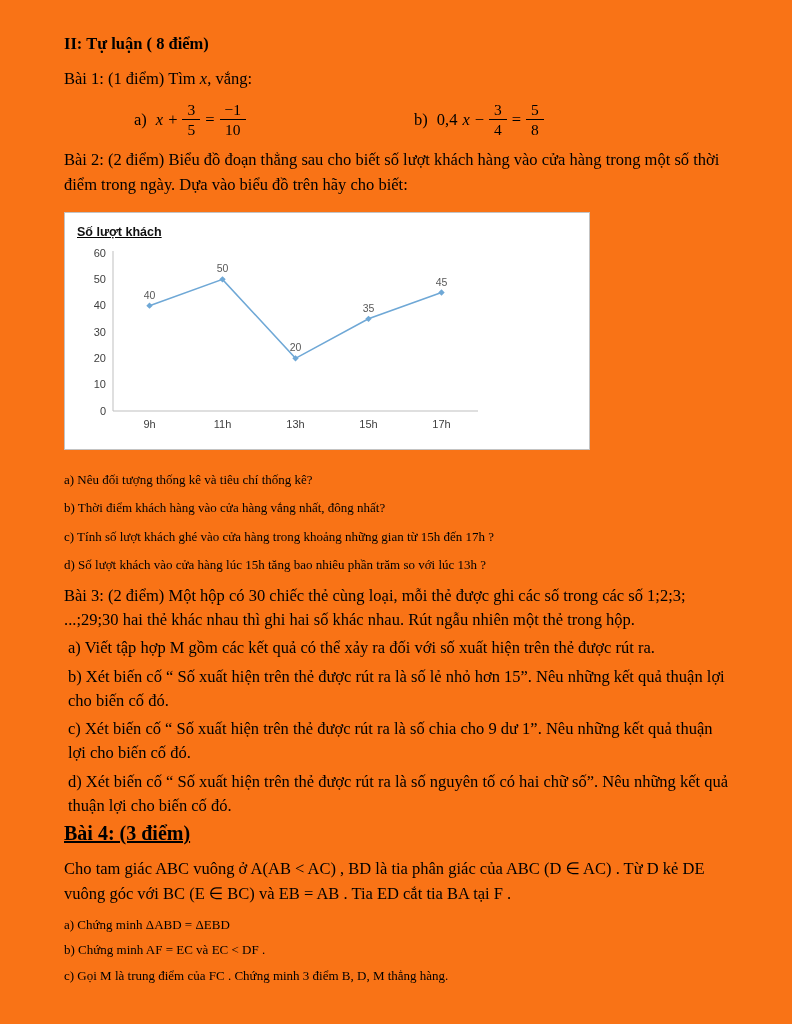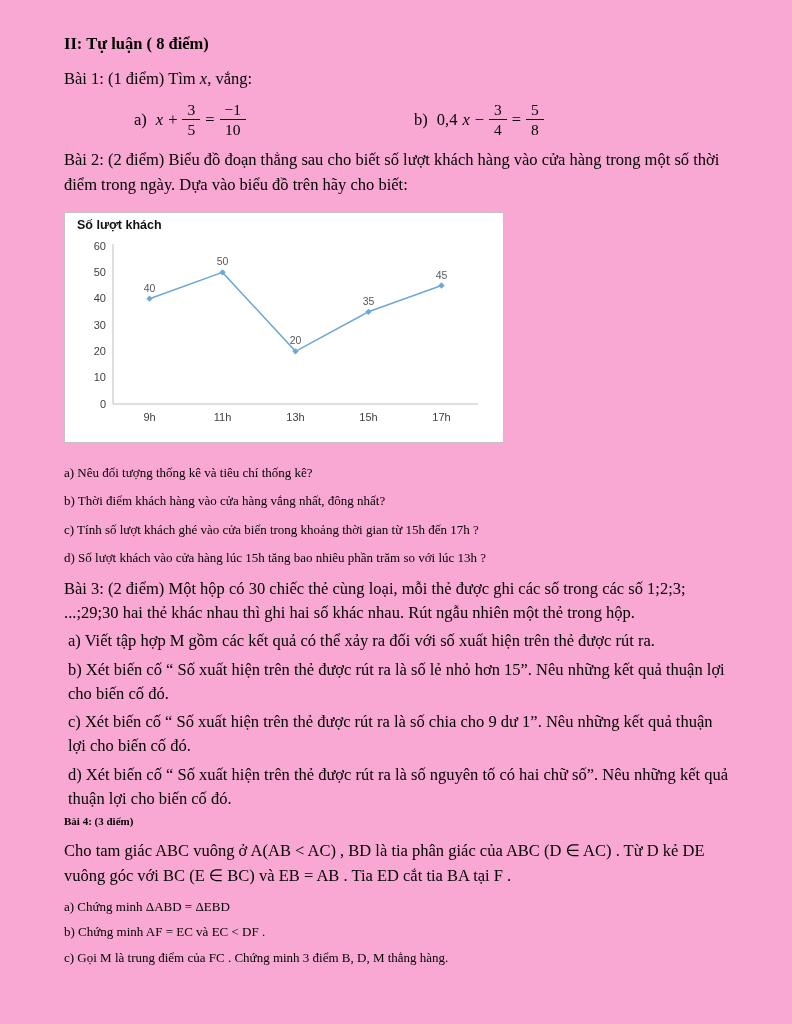--- a/index.html
+++ b/index.html
@@ -2,49 +2,49 @@
 <html><head>
 <meta charset="utf-8">
 <style>
   * { margin:0; padding:0; box-sizing:border-box; }
   html,body { background:#ffffff; }
   body {
     width:792px; height:1024px; overflow:hidden;
     font-family:"Liberation Serif", serif;
     color:#000;
   }
-  .page { width:792px; height:1024px; padding:34px 56px 16px 64px; background:#f9a8d4; }
+  .page { width:792px; height:1024px; padding:34px 56px 16px 64px; background:#f97316; }
 
   .section-title { font-weight:bold; font-size:16.5px; margin-bottom:13px; }
   .para { font-size:16.5px; line-height:1.5; }
   .bold { font-weight:normal; }
   .mvar { font-style:italic; }
 
   
   .eq-row { display:flex; align-items:center; margin:9px 0 10px 0; font-size:16.5px; }
   .eq { display:inline-flex; align-items:center; gap:5px; }
   .eq-a { margin-left:70px; }
   .eq-b { margin-left:168px; }
   .qlabel { margin-right:4px; }
   .frac { display:inline-block; text-align:center; line-height:1.12; font-size:15.5px; }
   .frac .num { display:block; border-bottom:1.2px solid #000; padding:0 5px 1px 5px; }
   .frac .den { display:block; padding-top:1px; }
 
   
-  .chart-box { width:440px; border:1px solid #c3c3c3; margin:14px 0 20px 0; padding:5px 6px 4px 12px; background:#fff; }
+  .chart-box { width:526px; border:1px solid #c3c3c3; margin:14px 0 20px 0; padding:12px 6px 4px 12px; background:#fff;text-decoration:underline; }
   .chart-title { font-family:"Liberation Sans", sans-serif; font-weight:bold; font-size:12.5px; color:#111; margin-bottom:2px; }
   .chart-box svg text { font-family:"Liberation Sans", sans-serif; }
   .chart-box svg .tick { font-size:11px; }
   .chart-box svg .dlabel { font-size:10.5px; }
 
   .qlist { font-size:13px; line-height:1.5; }
   .qlist .q { margin-bottom:9px; }
   .block3 { font-size:16.5px; line-height:1.47; margin-bottom:4px; }
   .block3 .q { margin:4px; }
-  .bai4-heading { font-weight:bold; font-size:11px; margin:2px 0 12px 0; }
+  .bai4-heading { font-weight:bold; font-size:20px; margin:2px 0 12px 0;text-decoration:underline; }
   .bai4-intro { margin-bottom:8px; }
   .qlist4 .q { margin-bottom:6px; }
 </style>
 </head>
 <body>
 
 <div class="page">
 
   <div class="section-title">II: Tự luận  ( 8 điểm)</div>
 
@@ -111,21 +111,21 @@
         <path fill="#6fa8d6" d="M291.5 74.63333333333333 L294.7 77.83333333333333 L291.5 81.03333333333333 L288.3 77.83333333333333 Z"></path>
         <text class="dlabel" fill="#595959" x="291.5" y="70.83333333333333" text-anchor="middle">35</text>
         <path fill="#6fa8d6" d="M364.5 48.3 L367.7 51.5 L364.5 54.7 L361.3 51.5 Z"></path>
         <text class="dlabel" fill="#595959" x="364.5" y="44.5" text-anchor="middle">45</text>
       </svg>
   </div>
 
   <div class="qlist">
     <div class="q">a) Nêu đối tượng thống kê và tiêu chí thống kê?</div>
     <div class="q">b) Thời điểm khách hàng vào cửa hàng vắng nhất, đông nhất?</div>
-    <div class="q">c) Tính số lượt khách ghé vào cửa biến trong khoảng thời gian từ 15h đến 17h ?</div>
+    <div class="q">c) Tính số lượt khách ghé vào cửa hàng trong khoảng những gian từ 15h đến 17h ?</div>
     <div class="q">d) Số lượt khách vào cửa hàng lúc 15h tăng bao nhiêu phần trăm so với lúc 13h ?</div>
   </div>
 
   <div class="block3">
     <div><span class="bold">Bài 3: (2 điểm) </span><span>Một hộp có 30 chiếc thẻ cùng loại, mỗi thẻ được ghi các số trong các số 1;2;3; ...;29;30 hai thẻ khác nhau thì ghi hai số khác nhau. Rút ngẫu nhiên một thẻ trong hộp.</span></div>
     <div class="q">a) Viết tập hợp M gồm các kết quả có thể xảy ra đối với số xuất hiện trên thẻ được rút ra.</div>
     <div class="q">b) Xét biến cố “ Số xuất hiện trên thẻ được rút ra là số lẻ nhỏ hơn 15”. Nêu những kết quả thuận lợi cho biến cố đó.</div>
     <div class="q">c) Xét biến cố “ Số xuất hiện trên thẻ được rút ra là số chia cho 9 dư 1”. Nêu những kết quả thuận lợi cho biến cố đó.</div>
     <div class="q">d) Xét biến cố “ Số xuất hiện trên thẻ được rút ra là số nguyên tố có hai chữ số”. Nêu những kết quả thuận lợi cho biến cố đó.</div>
   </div>

